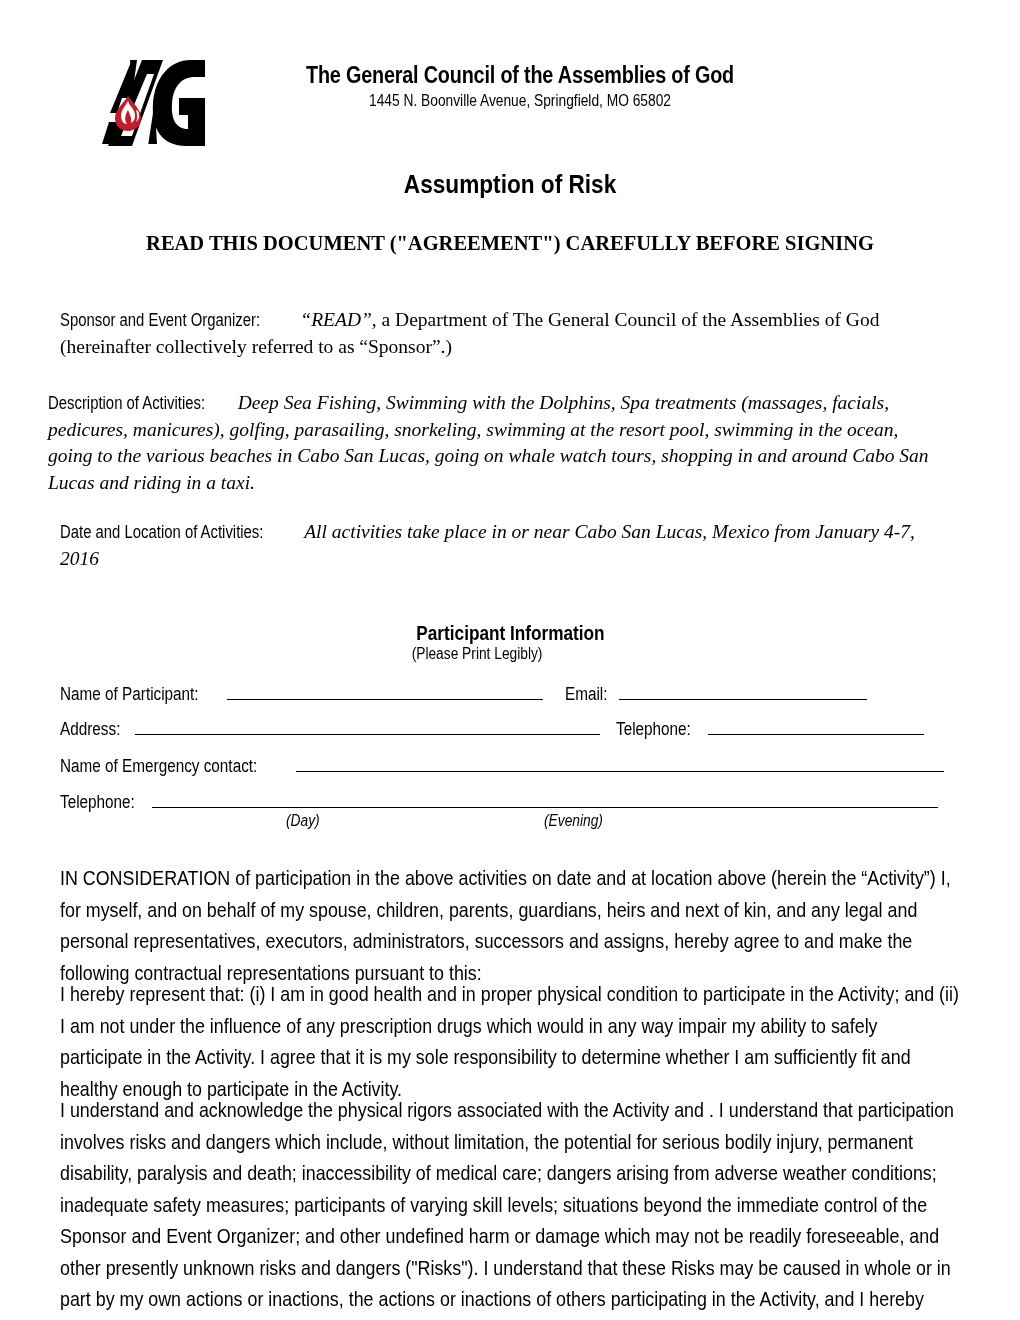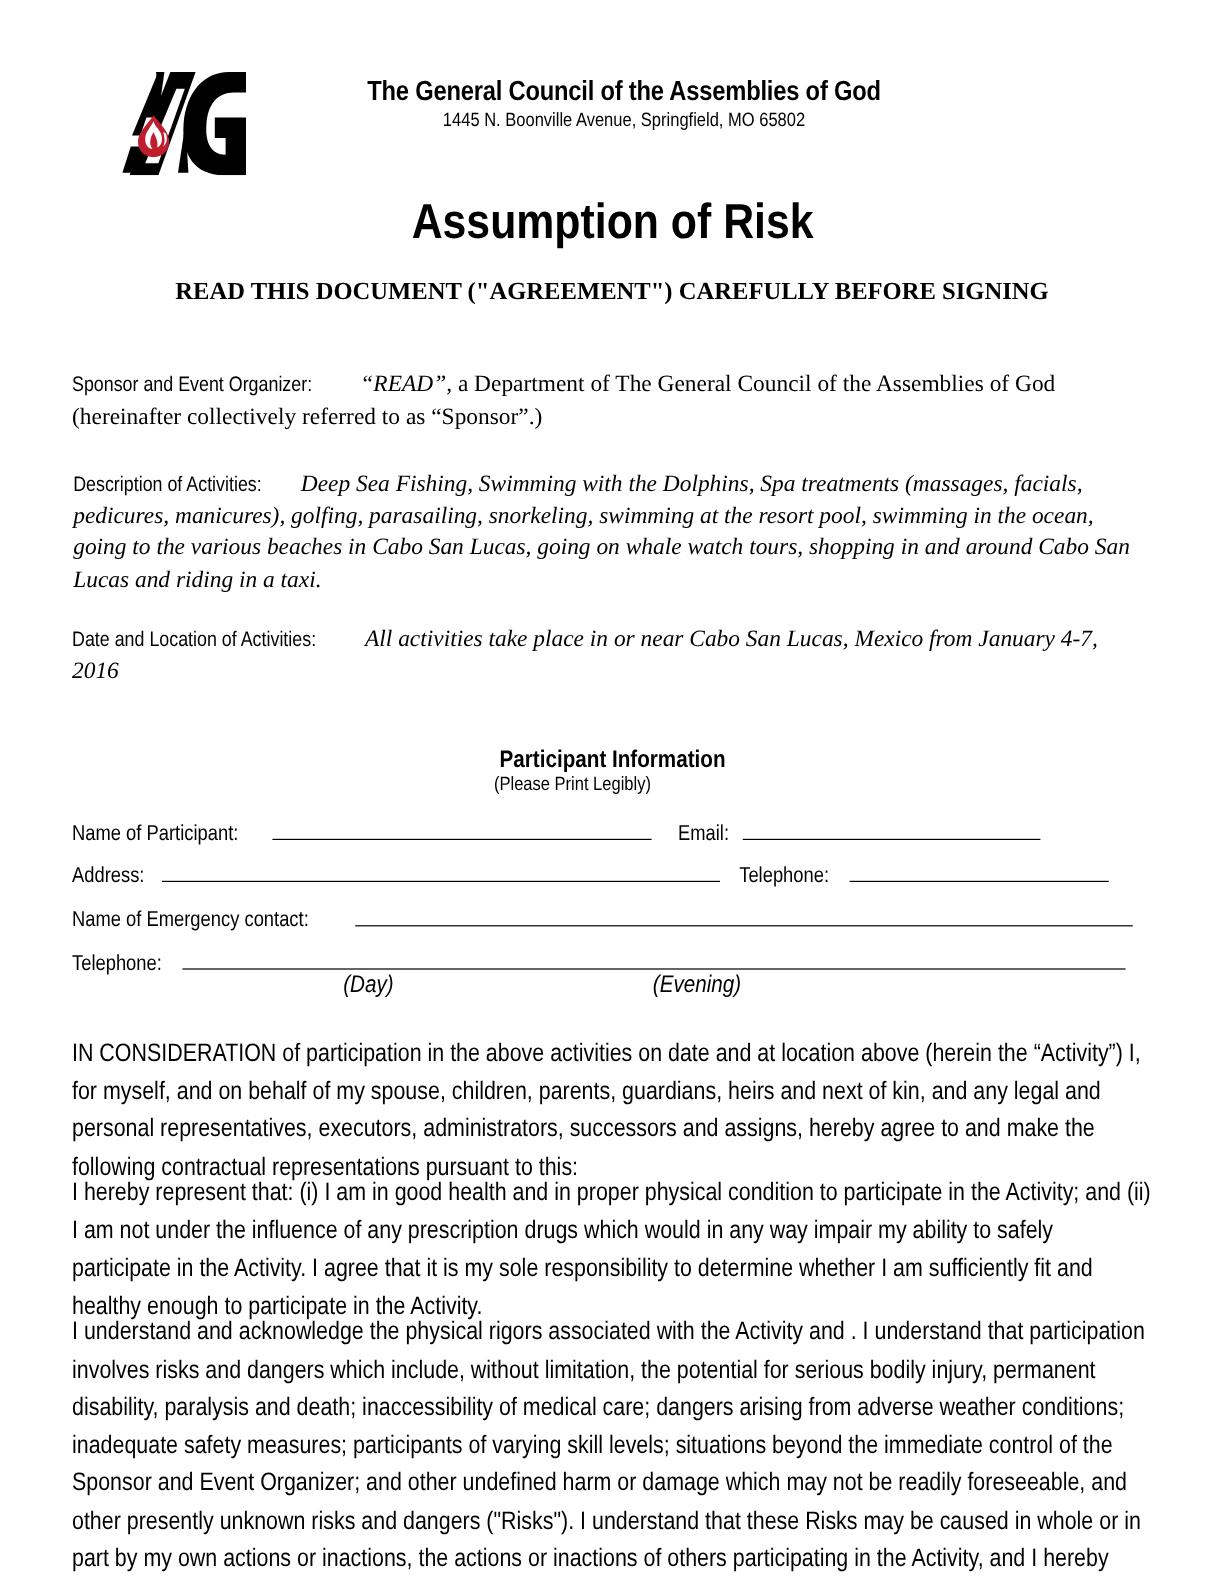--- a/index.html
+++ b/index.html
@@ -71,21 +71,21 @@
 
   
   .doc-title {
     position: absolute;
     left: 0;
     top: 166px;
     width: 1020px;
     text-align: center;
     font-family: "Liberation Sans", sans-serif;
     font-weight: bold;
-    font-size: 41px;
+    font-size: 26px;
     line-height: 36px;
   }
   .doc-title span {
     display: inline-block;
     transform: scaleX(0.87);
   }
 
   .doc-subtitle {
     position: absolute;
     left: 0;
@@ -113,21 +113,21 @@
     display: inline-block;
     transform: scaleX(0.85);
     transform-origin: left center;
     white-space: nowrap;
   }
   .block-serif em {
     font-style: italic;
   }
 
   #sponsor-block { left: 60px; top: 307px; width: 890px; }
-  #activities-block { left: 61px; top: 390px; width: 895px; }
+  #activities-block { left: 48px; top: 390px; width: 895px; }
   #datetime-block { left: 60px; top: 519px; width: 895px; }
 
   
   .participant-heading {
     position: absolute;
     left: 0;
     top: 622px;
     width: 1020px;
     text-align: center;
     font-family: "Liberation Sans", sans-serif;
@@ -177,21 +177,21 @@
 
   #row-name      { top: 681px; }
   #row-address   { top: 716px; }
   #row-emergency { top: 753px; }
   #row-telephone { top: 789px; }
 
   .daynote {
     position: absolute;
     font-family: "Liberation Sans", sans-serif;
     font-style: italic;
-    font-size: 20px;
+    font-size: 16px;
     line-height: 18px;
   }
   .daynote span { display: inline-block; transform: scaleX(0.86); transform-origin: left top; }
   #note-day     { left: 286px; top: 812px; }
   #note-evening { left: 544px; top: 812px; }
 
   
   .para {
     position: absolute;
     left: 60px;

